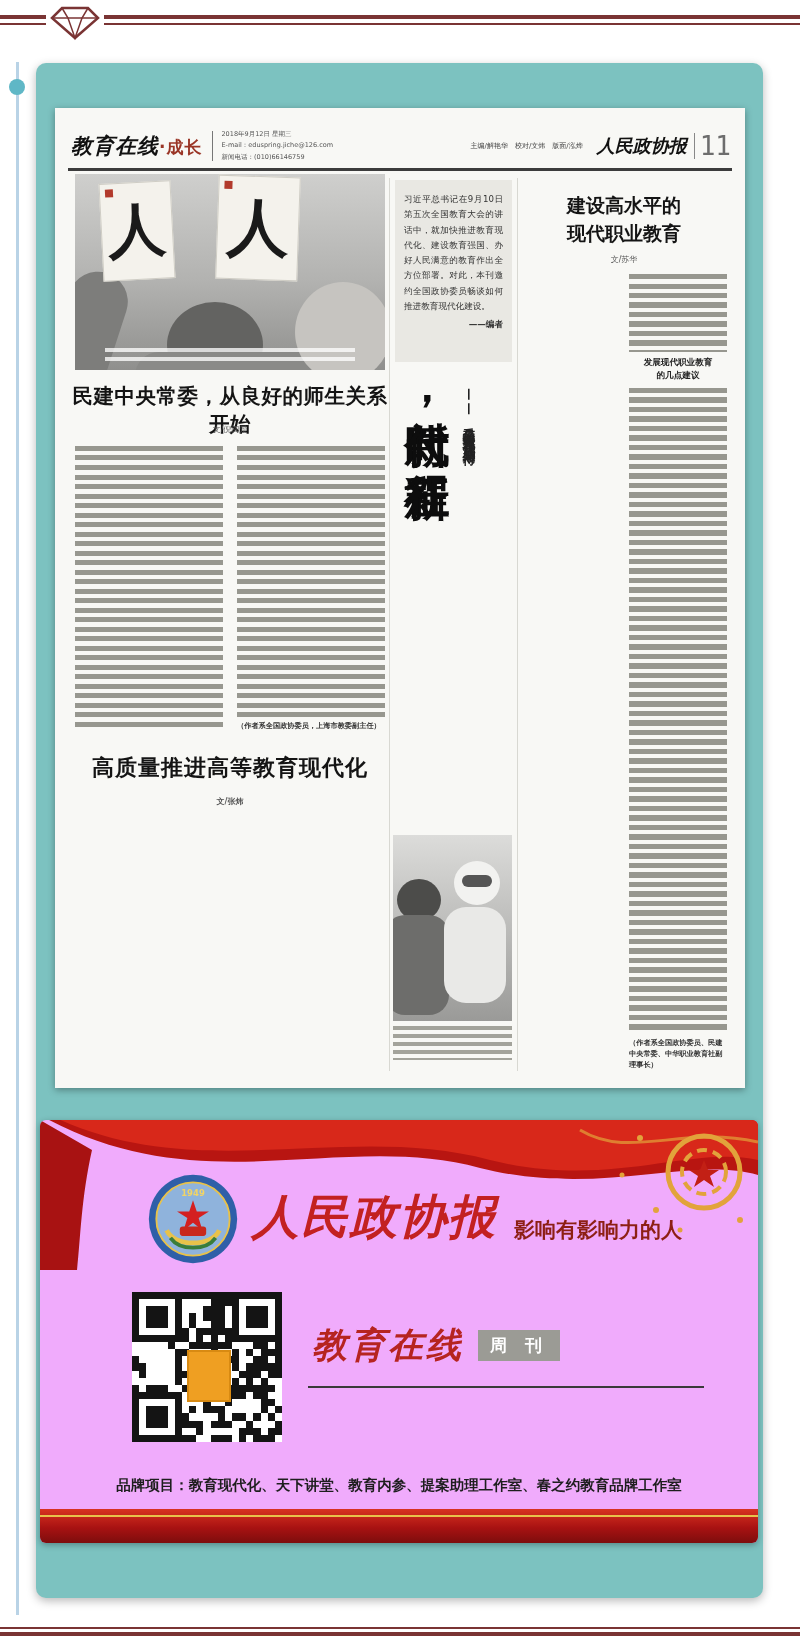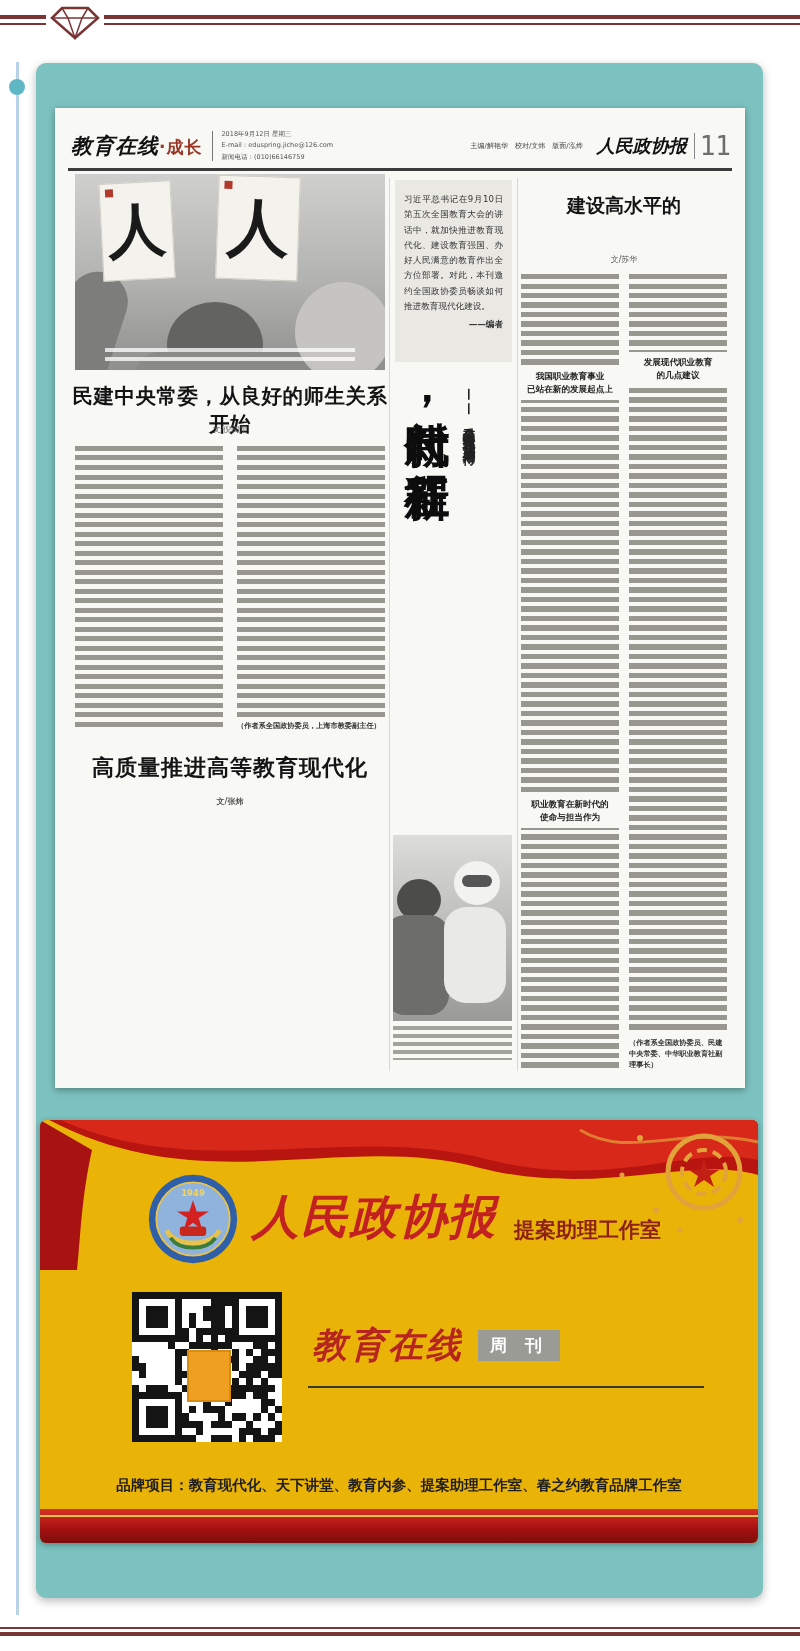--- a/index.html
+++ b/index.html
@@ -74,21 +74,21 @@
   .p2-robot-body{position:absolute;right:6px;top:72px;width:62px;height:96px;border-radius:22px;background:#e9e9e7;}
   .p2-child{position:absolute;left:4px;top:44px;width:44px;height:42px;border-radius:50%;background:#4c4c4a;}
   .p2-child-b{position:absolute;left:-8px;top:80px;width:64px;height:100px;border-radius:20px;background:#6d6d6b;}
   .cap2{position:absolute;left:338px;top:918px;width:119px;height:34px;}
   
   .a3-title{left:466px;top:84px;width:206px;font-size:19px;line-height:1.45;}
   .a3-byline{left:466px;top:146px;width:206px;}
   .a3colL{position:absolute;left:466px;top:166px;width:98px;height:796px;}
   .a3colR{position:absolute;left:574px;top:166px;width:98px;height:796px;}
   
-  .ad{position:absolute;left:40px;top:1120px;width:718px;height:423px;background:#eab308;border-radius:6px;overflow:hidden;box-shadow:0 2px 6px rgba(0,0,0,.3);}
+  .ad{position:absolute;left:40px;top:1120px;width:718px;height:423px;background:#f0abfc;border-radius:6px;overflow:hidden;box-shadow:0 2px 6px rgba(0,0,0,.3);}
   .ad-ribbon{position:absolute;left:0;top:0;width:718px;height:150px;}
   .emblem{position:absolute;left:106px;top:52px;width:94px;height:94px;}
   .ad-brand{position:absolute;left:212px;top:66px;font-size:47px;font-weight:900;font-style:italic;color:#c32121;letter-spacing:2px;white-space:nowrap;}
   .ad-tagline{position:absolute;left:474px;top:96px;font-size:21px;font-weight:800;color:#8d1f14;white-space:nowrap;}
   .qr{position:absolute;left:92px;top:172px;width:150px;height:150px;background:#fff;}
   .qr-badge{position:absolute;left:55px;top:58px;width:40px;height:48px;background:#efא;background:#ef9f22;border:2px solid #d88a12;z-index:2;}
   .weekly{position:absolute;left:272px;top:202px;display:flex;align-items:center;gap:14px;}
   .weekly-name{font-size:35px;font-weight:900;font-style:italic;color:#b62420;letter-spacing:3px;white-space:nowrap;}
   .weekly-tag{background:#9b9b95;color:#fff;font-size:17px;font-weight:700;padding:4px 12px;letter-spacing:6px;white-space:nowrap;}
   .weekly-rule{position:absolute;left:268px;top:266px;width:396px;height:2px;background:#3a3a3a;}
@@ -175,33 +175,24 @@
     <div class="p2-child"></div>
     <div class="p2-child-b"></div>
     <div class="p2-robot-body"></div>
     <div class="p2-robot-head"></div>
     <div class="p2-robot-eye"></div>
   </div>
   <div class="cap2 stripes-sm"></div>
 
   <div class="a-title a3-title">
     <div>建设高水平的</div>
+    <div>现代职业教育</div>
   </div>
   <div class="a-byline a3-byline">文/苏华</div>
 
-  <div class="a3colL stripes">
-    <div class="subhead" style="top:92px;">
-      <div>我国职业教育事业</div>
-        <div>已站在新的发展起点上</div>
-    </div>
-    <div class="subhead" style="top:520px;">
-      <div>职业教育在新时代的</div>
-        <div>使命与担当作为</div>
-    </div>
-  </div>
   <div class="a3colR stripes">
     <div class="subhead" style="top:78px;">
       <div>发展现代职业教育</div>
         <div>的几点建议</div>
     </div>
     <div class="endnote">（作者系全国政协委员、民建中央常委、中华职业教育社副理事长）</div>
   </div>
 </div>
 
 <div class="ad">
@@ -227,21 +218,21 @@
     <circle cx="50" cy="50" r="39" fill="#8fb3dc"></circle>
     <circle cx="50" cy="50" r="39" fill="none" stroke="#e8c24a" stroke-width="2"></circle>
     <text x="50" y="26" text-anchor="middle" font-size="9" fill="#f2d465" font-weight="bold">1949</text>
     <polygon points="50,30 54,42 67,42 56,49 60,62 50,54 40,62 44,49 33,42 46,42" fill="#d42020"></polygon>
     <rect x="36" y="58" width="28" height="10" rx="3" fill="#c8281c"></rect>
     <path d="M22,62 C30,80 70,80 78,62" stroke="#e8c24a" stroke-width="5" fill="none"></path>
     <path d="M26,70 C36,84 64,84 74,70" stroke="#3a7d3a" stroke-width="4" fill="none"></path>
   </svg>
 
   <div class="ad-brand">人民政协报</div>
-  <div class="ad-tagline">提案助理工作室</div>
+  <div class="ad-tagline">影响有影响力的人</div>
 
   <div class="qr">
     <div class="qr-badge"></div>
   <div style="position: absolute; left: 50px; top: 0px; width: 7.14286px; height: 7.14286px; background: rgb(20, 20, 20);"></div>
       <div style="position: absolute; left: 57.1429px; top: 0px; width: 7.14286px; height: 7.14286px; background: rgb(20, 20, 20);"></div>
       <div style="position: absolute; left: 64.2857px; top: 0px; width: 7.14286px; height: 7.14286px; background: rgb(20, 20, 20);"></div>
       <div style="position: absolute; left: 71.4286px; top: 0px; width: 7.14286px; height: 7.14286px; background: rgb(20, 20, 20);"></div>
       <div style="position: absolute; left: 78.5714px; top: 0px; width: 7.14286px; height: 7.14286px; background: rgb(20, 20, 20);"></div>
       <div style="position: absolute; left: 85.7143px; top: 0px; width: 7.14286px; height: 7.14286px; background: rgb(20, 20, 20);"></div>
       <div style="position: absolute; left: 92.8571px; top: 0px; width: 7.14286px; height: 7.14286px; background: rgb(20, 20, 20);"></div>

